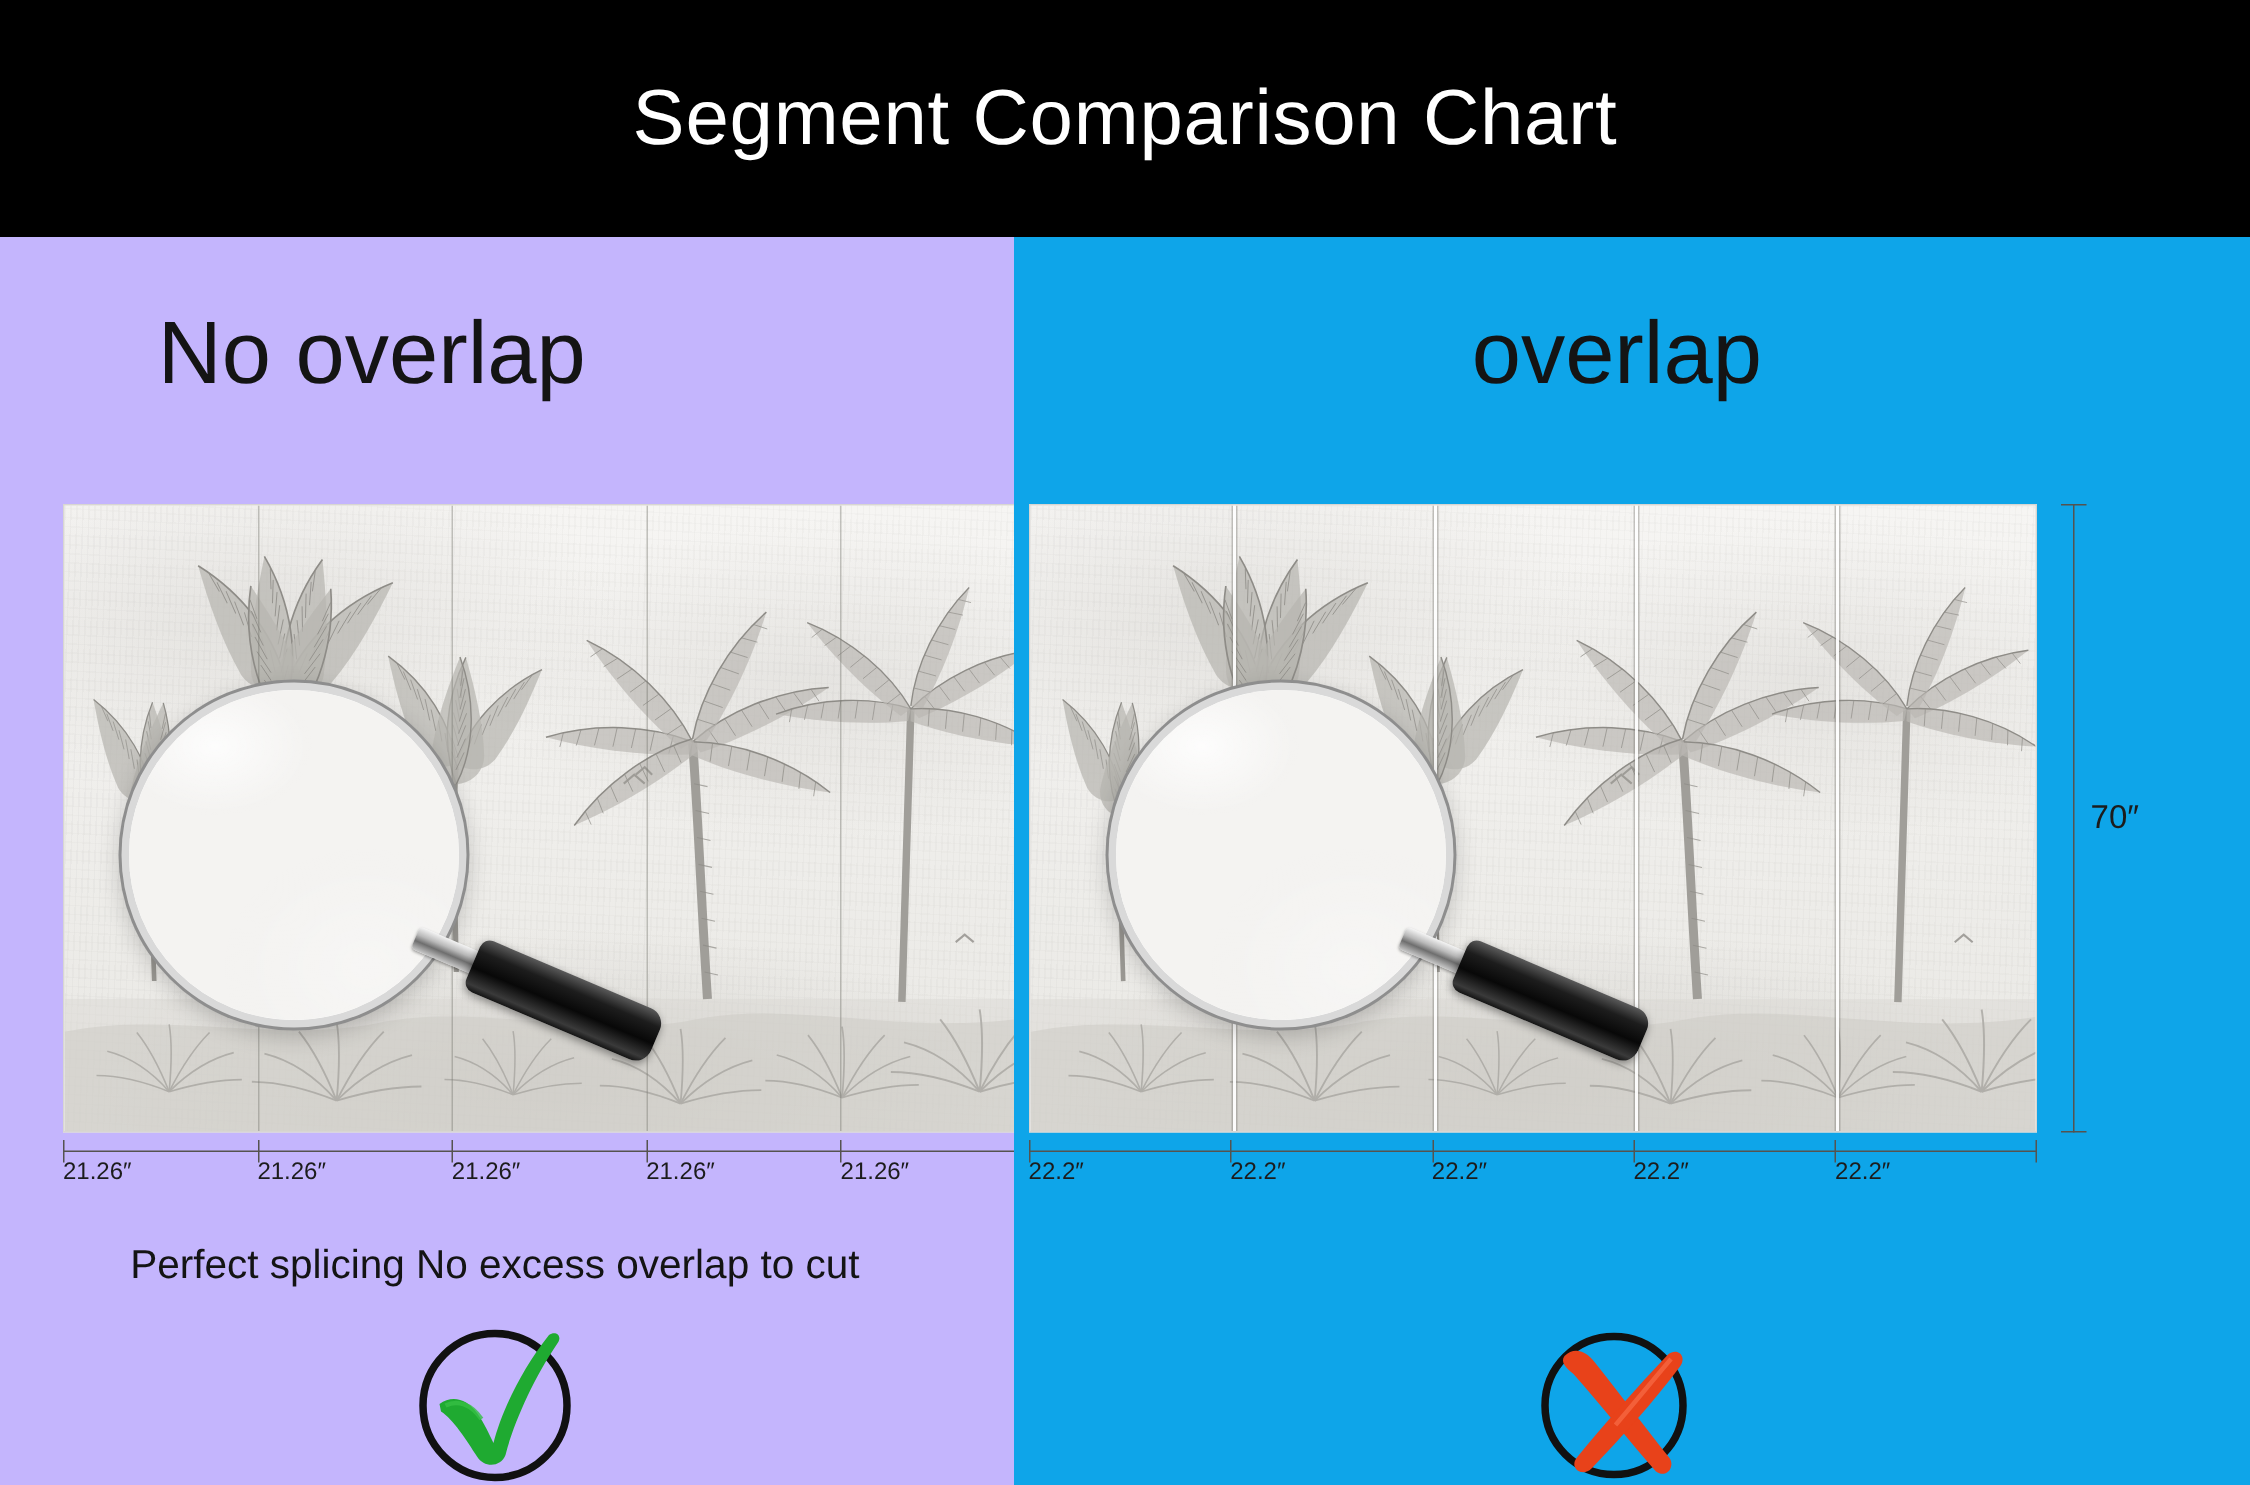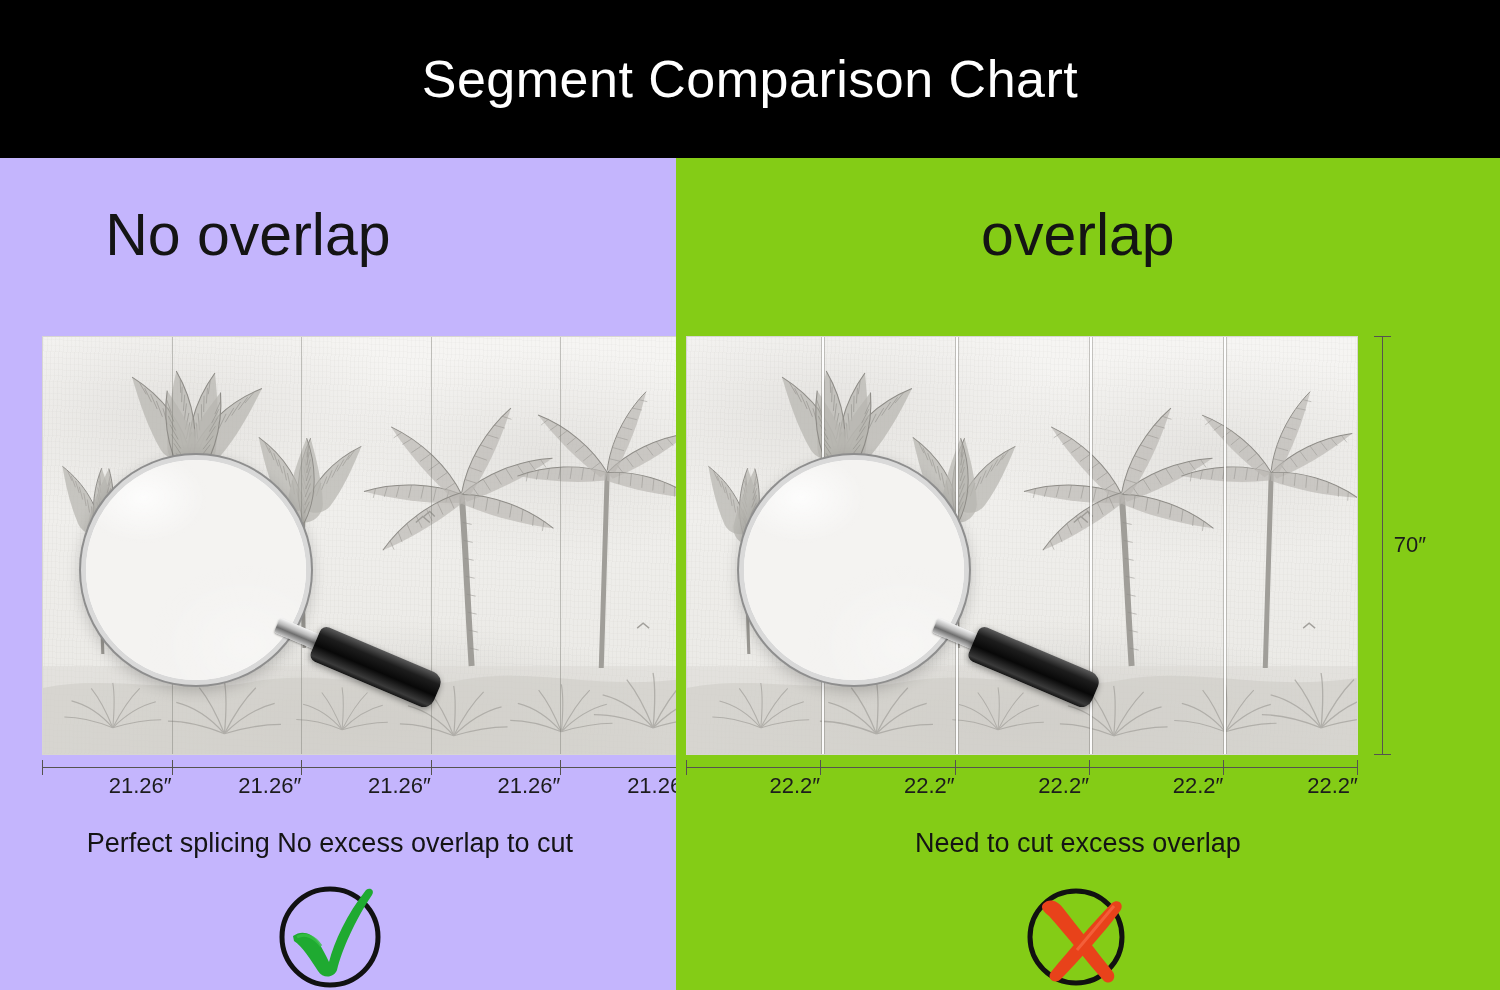--- a/index.html
+++ b/index.html
@@ -47,21 +47,21 @@
     left: 0; top: 158px;
     width: 1500px;
     height: 832px;
     display: flex;
   }
   .panel {
     position: relative;
     height: 832px;
   }
   .panel-left  { width: 737px; background: #c4b5fd; }
-  .panel-right { width: 899px; background: #84cc16; }
+  .panel-right { width: 899px; background: #0ea5e9; }
 
   .panel-heading {
     position: absolute;
     top: 48px;
     width: 100%;
     text-align: center;
     font-size: 59px;
     font-weight: 400;
     color: #141414;
     line-height: 1;
@@ -232,22 +232,22 @@
     width: 1px; height: 15px;
     background: #55534f;
   }
   .dim-h .seg-labels {
     position: absolute;
     left: 0; right: 0; top: 14px;
     display: flex;
   }
   .dim-h .seg-label {
     flex: 1 1 0;
-    text-align: right;
-    font-size: 22px;
+    text-align: left;
+    font-size: 16px;
     color: #1c1c1c;
     white-space: nowrap;
   }
 
   
   .caption {
     position: absolute;
     top: 670px;
     width: 100%;
     text-align: center;
@@ -771,21 +771,20 @@
           <div class="seg-labels">
             <div class="seg-label">22.2″</div>
             <div class="seg-label">22.2″</div>
             <div class="seg-label">22.2″</div>
             <div class="seg-label">22.2″</div>
             <div class="seg-label">22.2″</div>
           </div>
         </div>
       </div>
 
-      <div class="caption">Need to cut excess overlap</div>
 
       <div class="verdict">
         <svg width="118" height="118" viewBox="0 0 118 118">
           <circle cx="57" cy="61" r="46" fill="none" stroke="#111111" stroke-width="5"></circle>
           <path d="M24,28 C30,22 38,24 44,32 C60,52 78,76 94,96
                    C98,102 92,110 85,105 C68,86 48,60 30,40 C25,36 21,32 24,28 Z" fill="#e8421a"></path>
           <path d="M93,27 C99,22 106,28 101,35 C84,58 62,82 42,103
                    C36,109 27,103 32,96 C50,74 73,48 93,27 Z" fill="#e8421a"></path>
           <path d="M95,30 C83,44 70,60 58,74" fill="none" stroke="#f4643f" stroke-width="3" opacity="0.85"></path>
         </svg>

